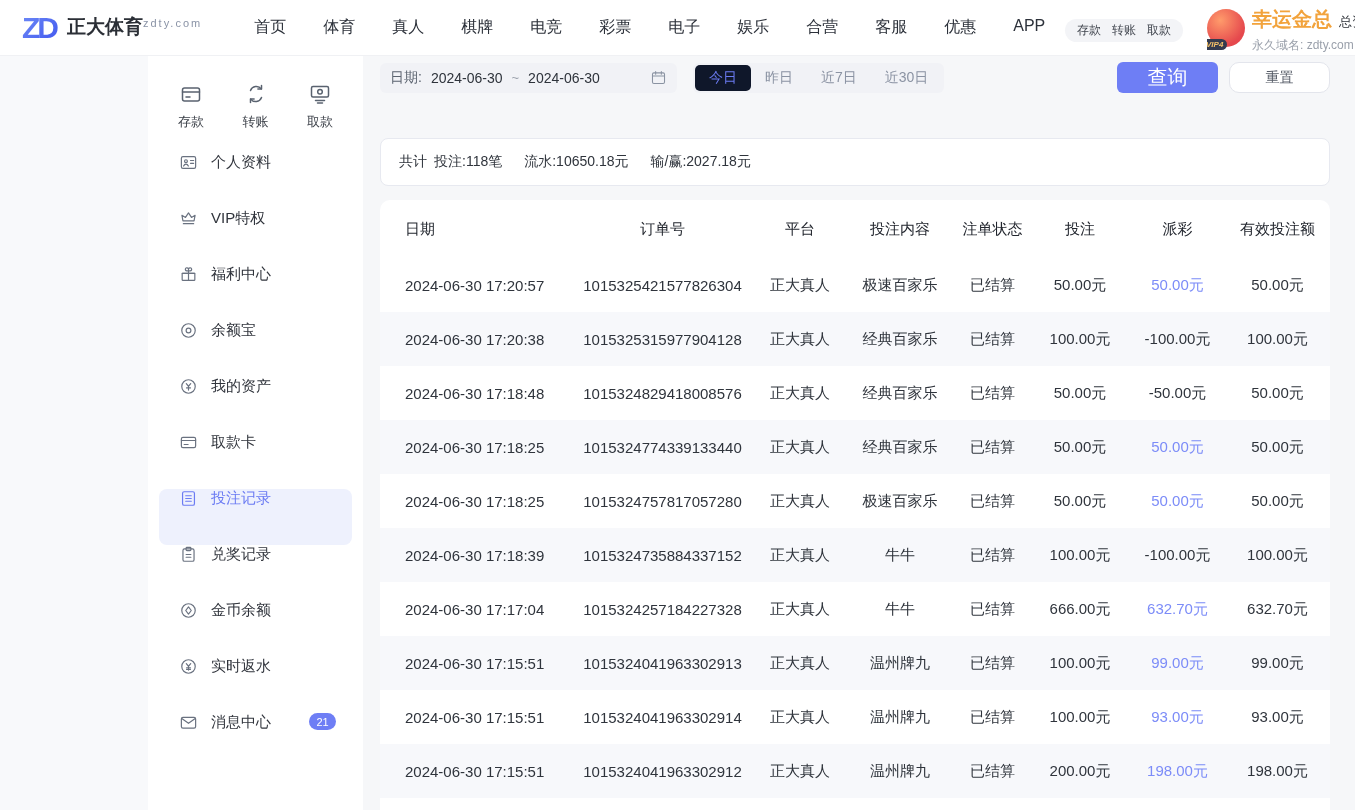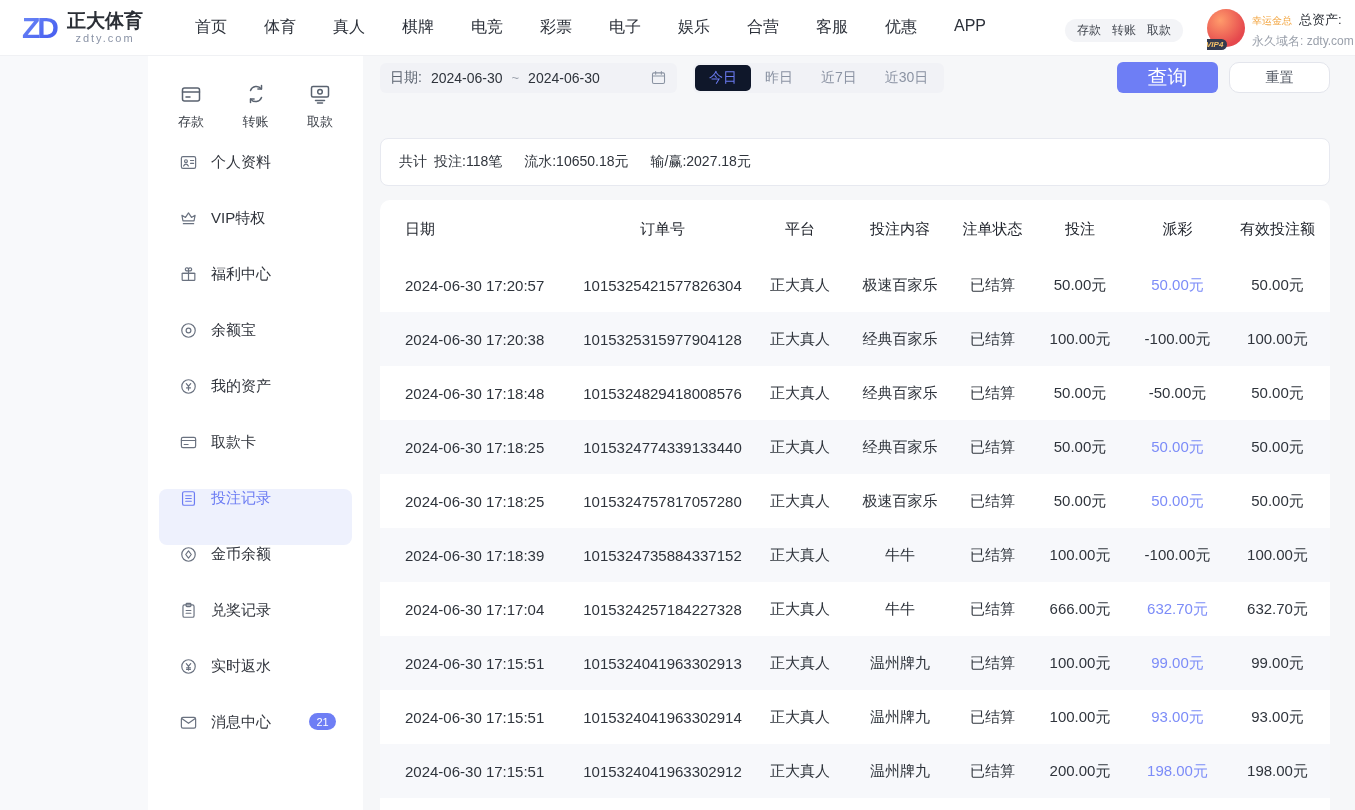--- a/index.html
+++ b/index.html
@@ -4,33 +4,33 @@
 <style>
   * { margin:0; padding:0; box-sizing:border-box; }
   html,body { width:1355px; height:810px; overflow:hidden; }
   body { font-family:"Liberation Sans","DejaVu Sans",sans-serif; background:#f6f7f9; color:#2f343c; }
   .page { width:1355px; height:810px; overflow:hidden; position:relative; }
 
   
   .header { height:56px; background:#fff; border-bottom:1px solid #f0f1f4; display:flex; align-items:center; padding-left:22px; position:relative; z-index:5; }
   .logo { display:flex; align-items:center; gap:8px; cursor:pointer; }
   .logo-mark { font-weight:900; font-size:30px; letter-spacing:-3px; background:linear-gradient(135deg,#6f8cf7,#3f55ee); -webkit-background-clip:text; background-clip:text; color:transparent; padding-right:3px; }
-  .logo-text { display:flex; flex-direction:column; line-height:1.1;align-items:center; }
+  .logo-text { display:flex; flex-direction:row; line-height:1.1; }
   .logo-title { font-size:19px; font-weight:bold; color:#2b2f36; }
   .logo-domain { font-size:11px; color:#8a93a6; letter-spacing:2px; }
   .nav { display:flex; gap:37px; margin-left:52px; }
   .nav a { font-size:16px; color:#2c313a; text-decoration:none; cursor:pointer; white-space:nowrap; }
   .wallet-pill { position:absolute; left:1065px; top:19px; height:23px; background:#f3f4f7; border-radius:13px; display:flex; align-items:center; gap:11px; padding:0 12px; }
   .wallet-pill a { font-size:12px; color:#40454e; text-decoration:none; cursor:pointer; white-space:nowrap; }
   .user { position:absolute; left:1207px; top:8px; width:148px; height:44px; display:flex; gap:7px; overflow:hidden; cursor:pointer; }
   .avatar { width:38px; height:38px; min-width:38px; border-radius:50%; background:radial-gradient(circle at 35% 30%, #ff9b6b, #e5484d 70%); position:relative; margin-top:1px; }
   .vip-badge { position:absolute; left:-5px; bottom:-3px; background:#343b4e; color:#f2c069; font-size:8px; font-weight:bold; font-style:italic; padding:1.5px 4px; border-radius:6px; line-height:1; }
   .user-meta { display:flex; flex-direction:column; justify-content:center; white-space:nowrap; }
   .user-line1 { display:flex; gap:7px; align-items:baseline; }
-  .user-name { font-size:10px; color:#f2a33c; font-weight:normal; }
+  .user-name { font-size:20px; color:#f2a33c; font-weight:bold; }
   .user-assets { font-size:13px; color:#2b2f36; }
   .user-line2 { font-size:12px; color:#9aa0ab; margin-top:4px; }
 
   
   .body-row { display:flex; height:754px; }
   .left-strip { width:148px; background:#f8f9fb; }
   .sidebar { width:215px; background:#fff; padding-top:26px; overflow:hidden; }
   .main { flex:1; background:#f6f7f9; padding:6px 25px 0 17px; overflow:hidden; }
 
   
@@ -190,34 +190,34 @@
             </svg>
             <span data-name="sidebar-item-label">取款卡</span>
           </div>
           <div class="menu-item active" data-name="sidebar-item-bet-records">
             <svg viewBox="0 0 24 24" fill="none" stroke="currentColor" stroke-width="1.5" stroke-linecap="round" stroke-linejoin="round" data-name="bet-records-icon">
               <rect x="4.5" y="3.5" width="15" height="17" rx="2"></rect>
               <path d="M8.5 8.5h7M8.5 12h7M8.5 15.5h7"></path>
             </svg>
             <span data-name="sidebar-item-label">投注记录</span>
           </div>
-          <div class="menu-item" data-name="sidebar-item-coin-balance">
-            <svg viewBox="0 0 24 24" fill="none" stroke="currentColor" stroke-width="1.5" stroke-linecap="round" stroke-linejoin="round" data-name="coin-icon">
-              <circle cx="12" cy="12" r="8.5"></circle>
-              <path d="M12 7.5l3.5 4.5-3.5 4.5L8.5 12z"></path>
-            </svg>
-            <span data-name="sidebar-item-label">金币余额</span>
-          </div>
           <div class="menu-item" data-name="sidebar-item-redeem-records">
             <svg viewBox="0 0 24 24" fill="none" stroke="currentColor" stroke-width="1.5" stroke-linecap="round" stroke-linejoin="round" data-name="redeem-icon">
               <rect x="5" y="5" width="14" height="15.5" rx="2"></rect>
               <rect x="9" y="3" width="6" height="4" rx="1"></rect>
               <path d="M9 12h6M9 15.5h6"></path>
             </svg>
             <span data-name="sidebar-item-label">兑奖记录</span>
+          </div>
+          <div class="menu-item" data-name="sidebar-item-coin-balance">
+            <svg viewBox="0 0 24 24" fill="none" stroke="currentColor" stroke-width="1.5" stroke-linecap="round" stroke-linejoin="round" data-name="coin-icon">
+              <circle cx="12" cy="12" r="8.5"></circle>
+              <path d="M12 7.5l3.5 4.5-3.5 4.5L8.5 12z"></path>
+            </svg>
+            <span data-name="sidebar-item-label">金币余额</span>
           </div>
           <div class="menu-item" data-name="sidebar-item-rebate">
             <svg viewBox="0 0 24 24" fill="none" stroke="currentColor" stroke-width="1.5" stroke-linecap="round" stroke-linejoin="round" data-name="rebate-icon">
               <circle cx="12" cy="12" r="8.5"></circle>
               <path d="M9.2 8.5l2.8 3.2 2.8-3.2M12 11.7v4.8M9.5 13.8h5M9.5 15.8h5"></path>
             </svg>
             <span data-name="sidebar-item-label">实时返水</span>
           </div>
           <div class="menu-item" data-name="sidebar-item-messages">
             <svg viewBox="0 0 24 24" fill="none" stroke="currentColor" stroke-width="1.5" stroke-linecap="round" stroke-linejoin="round" data-name="messages-icon">

